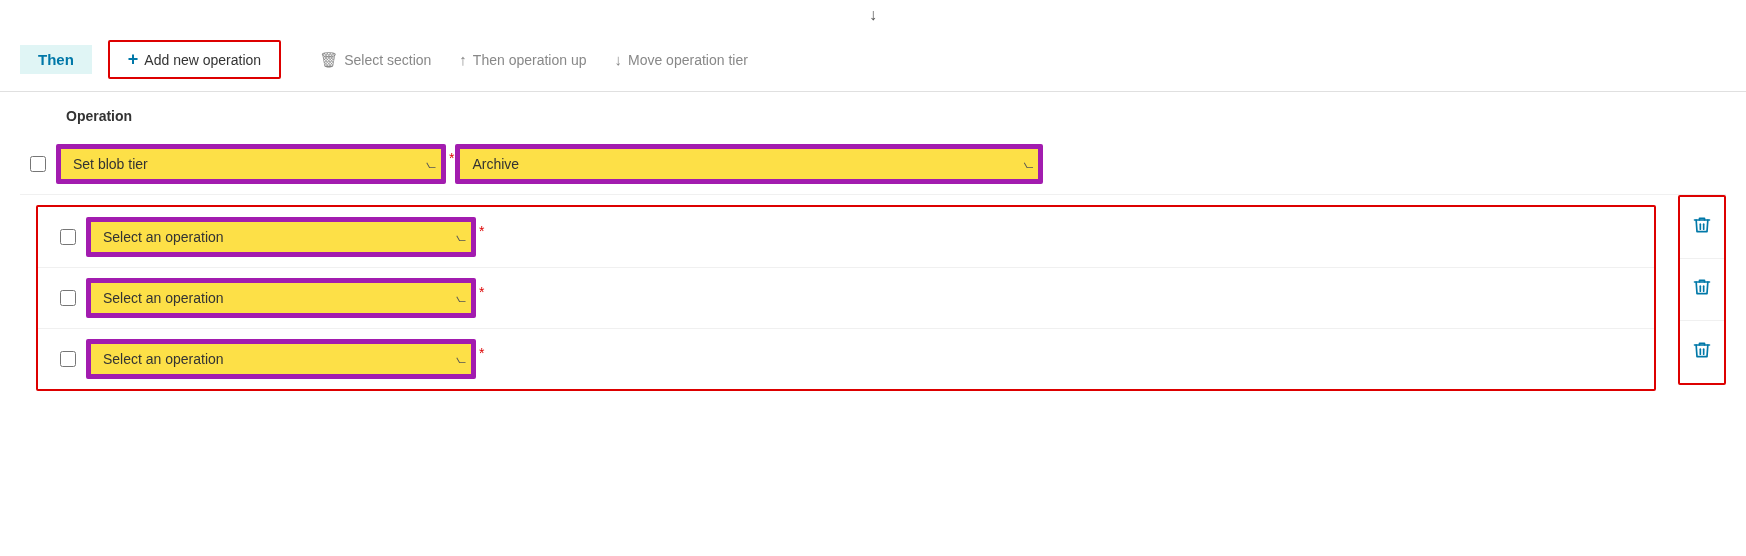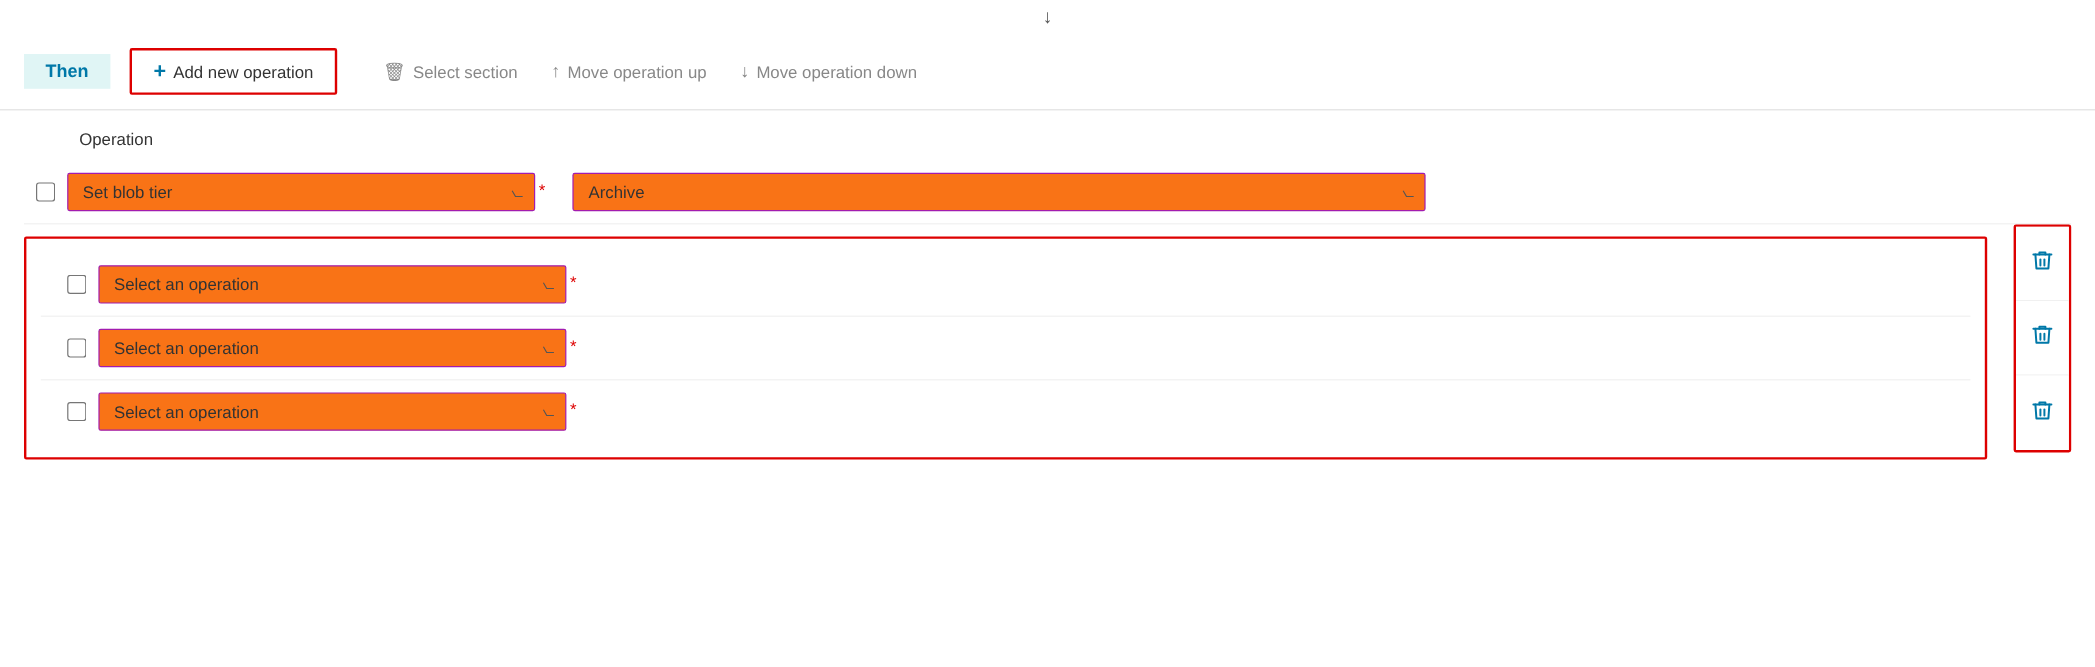--- a/index.html
+++ b/index.html
@@ -94,21 +94,21 @@
       align-items: center;
       padding: 16px 0 10px 0;
     }
 
     .col-checkbox-spacer {
       width: 36px;
     }
 
     .col-operation-label {
       width: 430px;
-      font-weight: 400;
+      font-weight: 700;
       font-size: 14px;
       padding-left: 10px;
     }
 
     .col-parameter-label {
       width: 660px;
       font-weight: 700;
       font-size: 14px;
       padding-left: 10px;
     }
@@ -137,24 +137,24 @@
     .operation-select-wrap {
       width: 390px;
       position: relative;
       margin-right: 0;
     }
 
     .operation-select-wrap select,
     .parameter-select-wrap select {
       width: 100%;
       padding: 7px 32px 7px 12px;
-      border: 1px solid #a21caf;
+      border: 5px solid #a21caf;
       border-radius: 2px;
       font-size: 14px;
-      background: #f97316;
+      background: #fde047;
       appearance: none;
       cursor: pointer;
       color: #333;
     }
 
     .select-chevron {
       position: absolute;
       right: 10px;
       top: 50%;
       transform: translateY(-50%);
@@ -165,31 +165,32 @@
 
     .required-star {
       color: #d00;
       font-size: 14px;
       margin-left: 3px;
       align-self: flex-start;
       margin-top: 6px;
     }
 
     .parameter-select-wrap {
-      width: 711px;
+      width: 588px;
       position: relative;
-      margin-left: 23px;
+      margin-left: 1px;
     }
 
     
     .additional-ops-section {
       border: 2px solid #d00;
       border-radius: 2px;
       margin-top: 10px;
-      padding: 12px;
+      padding: 0;
+      margin-left: 16px;
     }
 
     .additional-op-row {
       display: flex;
       align-items: center;
       padding: 10px 12px;
       border-bottom: 1px solid #f0f0f0;
     }
 
     .additional-op-row:last-child {
@@ -250,26 +251,26 @@
       <span>Add new operation</span>
     </button>
 
     <button class="toolbar-action">
       <span class="action-icon">🗑</span>
       <span>Select section</span>
     </button>
 
     <button class="toolbar-action">
       <span class="action-icon">↑</span>
-      <span>Move operation up</span>
+      <span>Then operation up</span>
     </button>
 
     <button class="toolbar-action">
       <span class="action-icon">↓</span>
-      <span>Move operation down</span>
+      <span>Move operation tier</span>
     </button>
   </div>
 
   <div class="content">
 
     <div class="col-headers">
       <div class="col-checkbox-spacer"></div>
       <div class="col-operation-label">Operation</div>
     </div>
 

